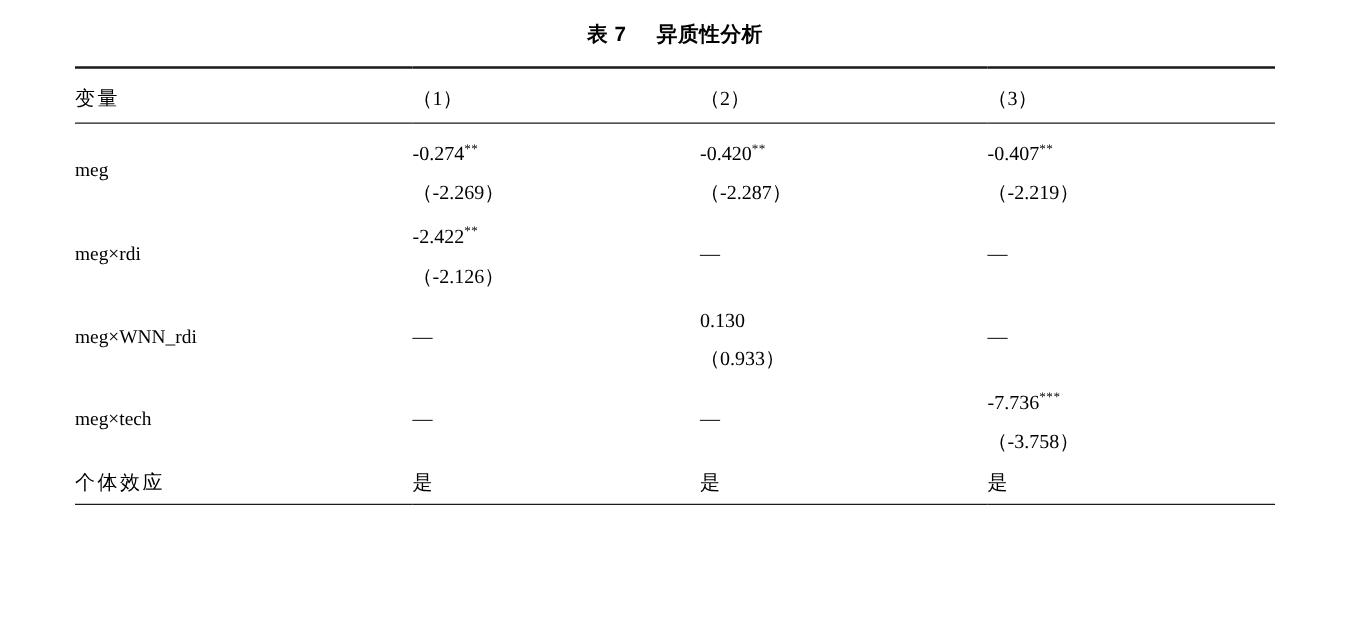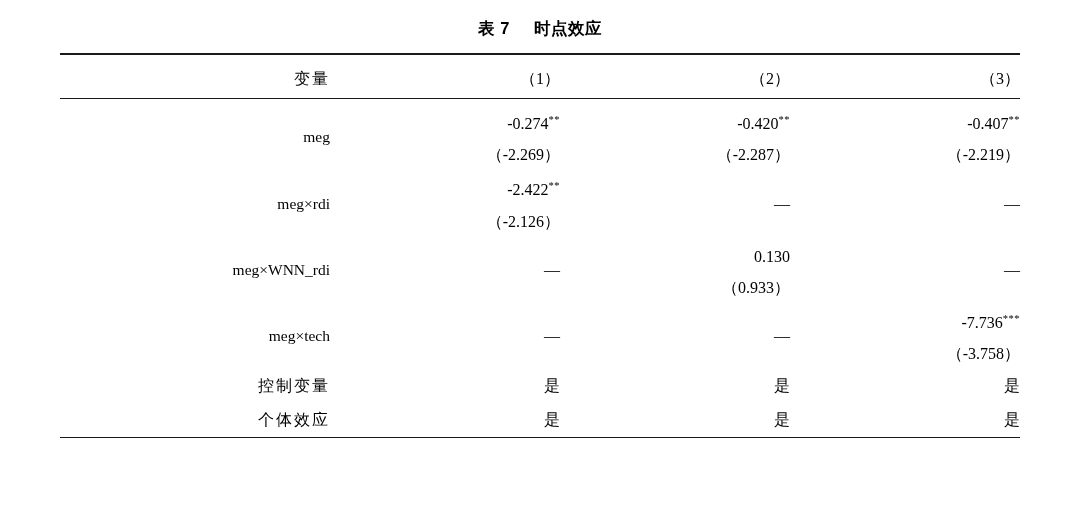--- a/index.html
+++ b/index.html
@@ -34,21 +34,21 @@
     margin-right: 24px;
   }
   table.data {
     border-collapse: collapse;
     width: 960px;
     margin: 13px auto 0 auto;
     table-layout: fixed;
   }
   table.data td, table.data th {
     padding: 0;
-    text-align: right;
+    text-align: left;
     vertical-align: middle;
     font-size: 16px;
     font-weight: normal;
   }
   .rule-top td {
     border-top: 2.2px solid #1a1a1a;
   }
   .rule-mid td {
     border-top: 1.1px solid #1a1a1a;
   }
@@ -116,21 +116,21 @@
   .numcell {
     width: 230px;
   }
 </style>
 </head>
 <body>
 
 <div class="page">
 
   <div class="table-caption">
-    <span class="caption-num">表 7</span><span>时点效应</span>
+    <span class="caption-num">表 7</span><span>异质性分析</span>
   </div>
 
   <table class="data">
     <colgroup>
       <col class="varcell">
       <col class="numcell">
       <col class="numcell">
       <col class="numcell">
     </colgroup>
     <tbody>
@@ -214,26 +214,20 @@
         </td>
         <td class="coefcell">
           <span class="coef-line single dash">—</span>
         </td>
         <td class="coefcell">
           <span class="coef-line"><span>-7.736</span><sup class="stars">***</sup></span>
           <span class="coef-line">（-3.758）</span>
         </td>
       </tr>
 
-      <tr class="yes-row">
-        <td class="col-var">控制变量</td>
-        <td class="yes">是</td>
-        <td class="yes">是</td>
-        <td class="yes">是</td>
-      </tr>
 
       <tr class="yes-row">
         <td class="col-var">个体效应</td>
         <td class="yes">是</td>
         <td class="yes">是</td>
         <td class="yes">是</td>
       </tr>
 
 
       <tr class="rule-bottom spacer-row">

